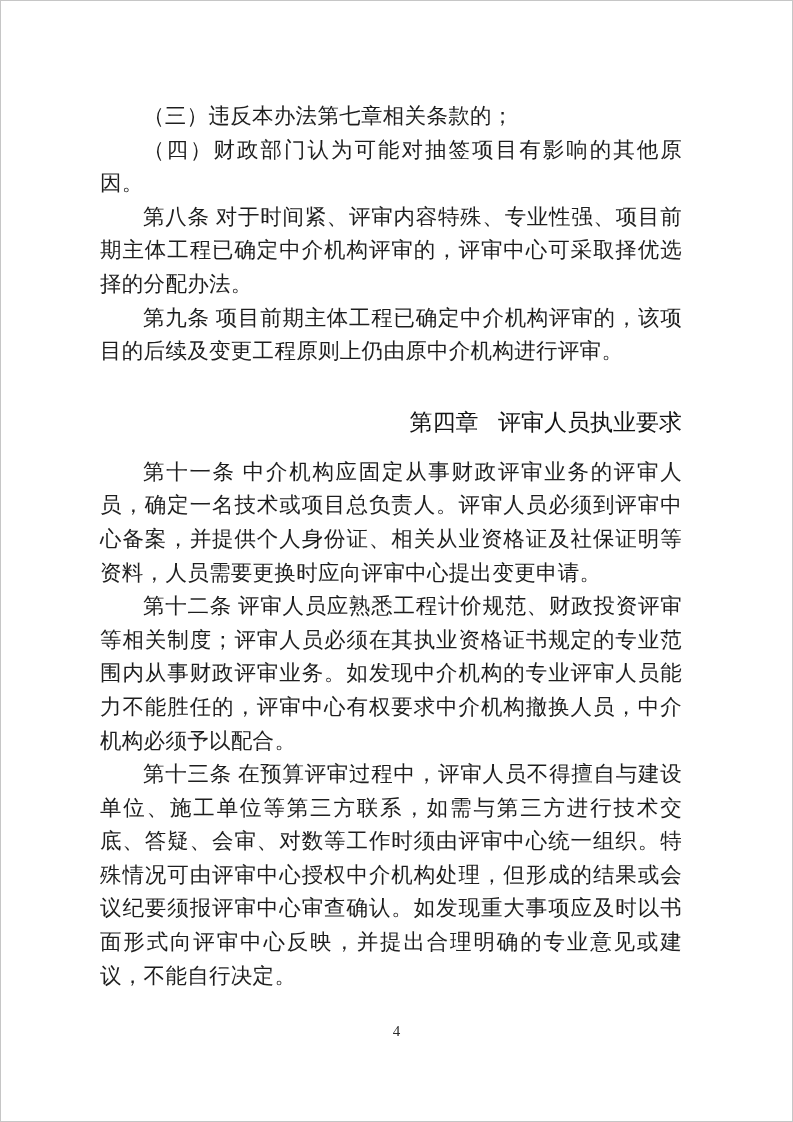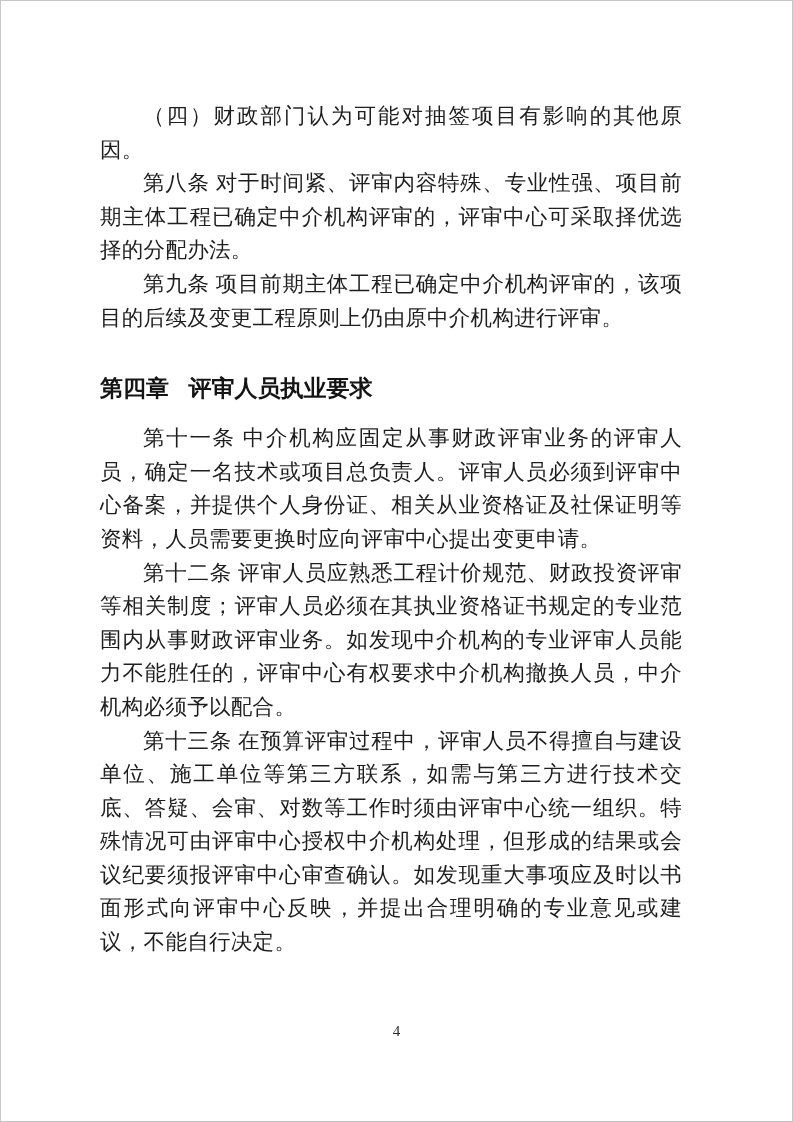--- a/index.html
+++ b/index.html
@@ -25,23 +25,23 @@
     line-height: 33.6px;
     letter-spacing: 0.3px;
     text-align: justify;
     text-indent: 2em;
     color: #1e1e1e;
     font-family: "Liberation Serif", "DejaVu Serif", serif;
   }
   .chapter-heading {
     margin: 37px 0 16px 0;
     padding: 0;
-    text-align: left;
+    text-align: right;
     font-size: 23px;
-    font-weight: bold;
+    font-weight: normal;
     line-height: 34px;
     color: #141414;
     font-family: "Liberation Serif", "DejaVu Serif", serif;
   }
   .chapter-heading .chapter-title {
     margin-left: 0.85em;
   }
   .page-number {
     position: absolute;
     top: 1020px;
@@ -52,20 +52,21 @@
     line-height: 20px;
     color: #2a2a2a;
     font-family: "Liberation Serif", "DejaVu Serif", serif;
   }
 </style>
 </head>
 <body>
 
 <div class="page">
   <div class="body-text">
+    <p>（三）违反本办法第七章相关条款的；</p>
     <p>（四）财政部门认为可能对抽签项目有影响的其他原因。</p>
     <p>第八条 对于时间紧、评审内容特殊、专业性强、项目前期主体工程已确定中介机构评审的，评审中心可采取择优选择的分配办法。</p>
     <p>第九条 项目前期主体工程已确定中介机构评审的，该项目的后续及变更工程原则上仍由原中介机构进行评审。</p>
 
     <h1 class="chapter-heading">
       <span class="chapter-number">第四章</span><span class="chapter-title">评审人员执业要求</span>
     </h1>
 
     <p>第十一条 中介机构应固定从事财政评审业务的评审人员，确定一名技术或项目总负责人。评审人员必须到评审中心备案，并提供个人身份证、相关从业资格证及社保证明等资料，人员需要更换时应向评审中心提出变更申请。</p>
     <p>第十二条 评审人员应熟悉工程计价规范、财政投资评审等相关制度；评审人员必须在其执业资格证书规定的专业范围内从事财政评审业务。如发现中介机构的专业评审人员能力不能胜任的，评审中心有权要求中介机构撤换人员，中介机构必须予以配合。</p>

